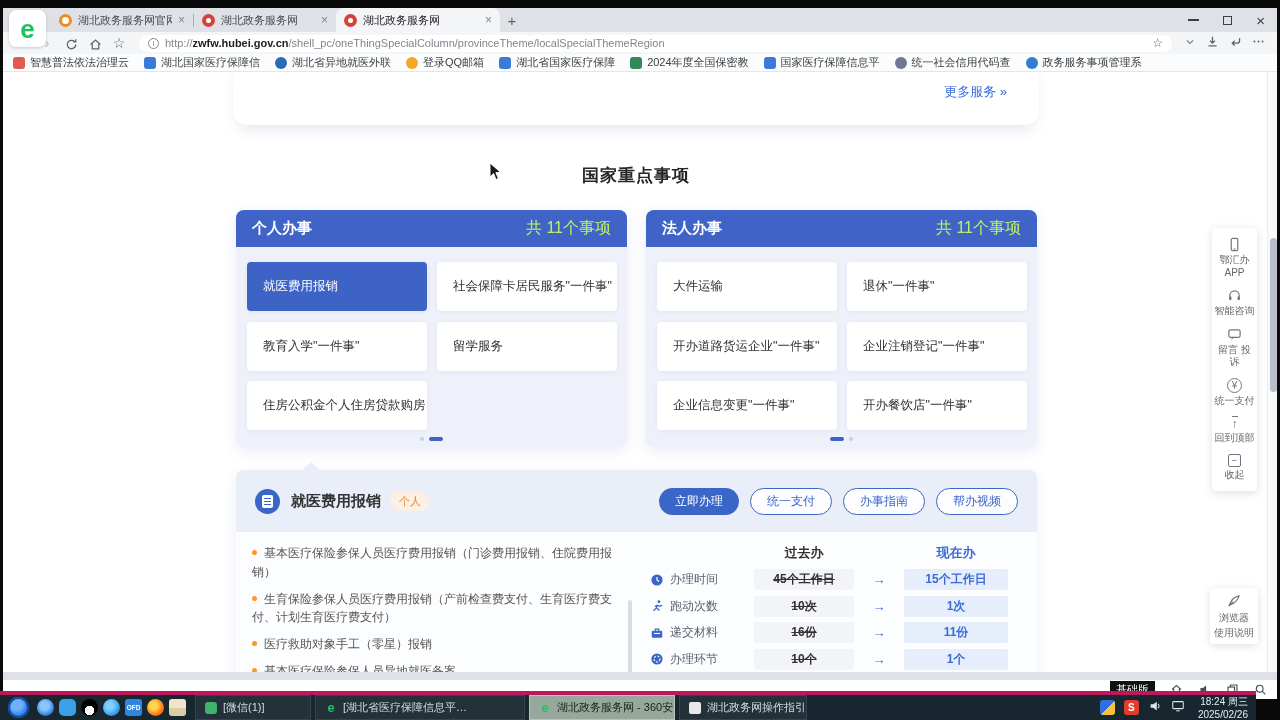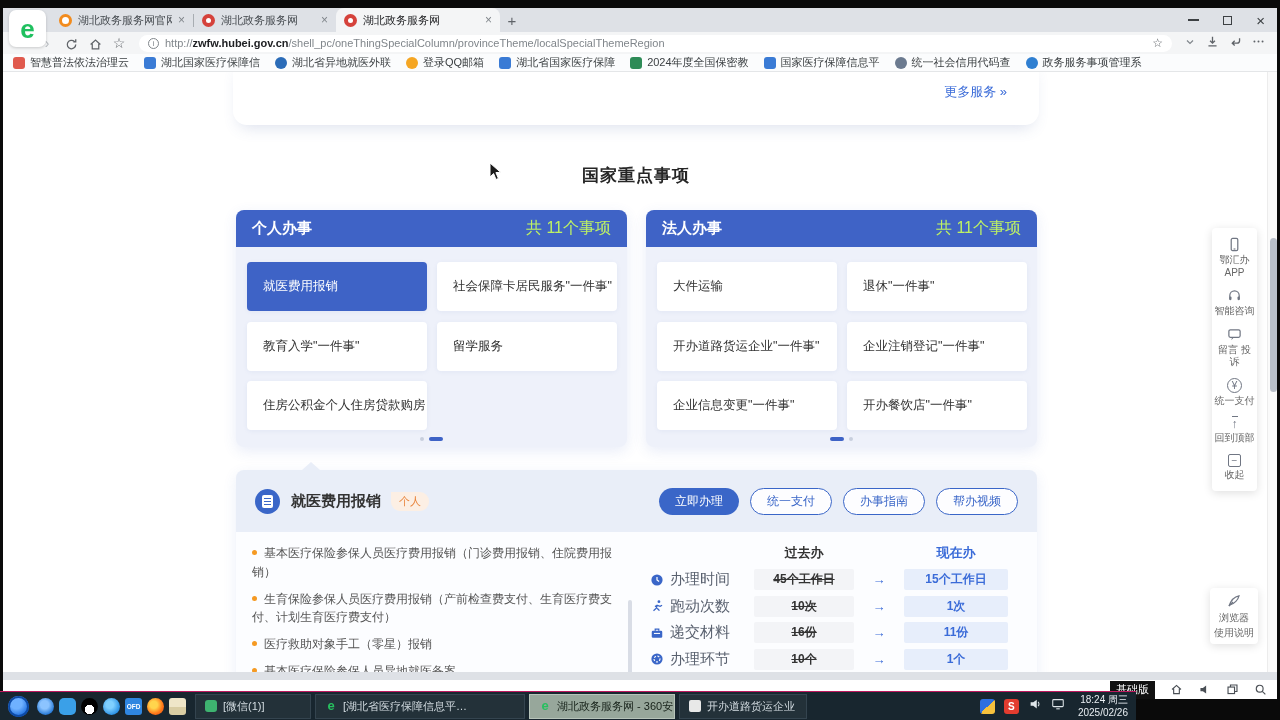--- a/index.html
+++ b/index.html
@@ -82,21 +82,21 @@
   .pill { height:27px; border-radius:14px; font-size:12px; display:flex; align-items:center; padding:0 16px; }
   .pill.primary { background:#3a66c8; color:#fff; }
   .pill.ghost { border:1px solid #3a66c8; color:#3a66c8; background:#fdfdff; }
   .dbody { display:flex; background:#fcfdff; height:153px; }
   .dlist { width:398px; padding:12px 14px 0 16px; position:relative; }
   .bullet { font-size:12px; color:#555; line-height:1.55; margin-bottom:8.5px; }
   .bullet:before { content:""; display:inline-block; width:5px; height:5px; border-radius:50%; background:#f59a23; margin-right:7px; vertical-align:2px; }
   .dscroll { position:absolute; left:392px; top:68px; width:4px; height:86px; background:#d9dde6; border-radius:2px; }
   .dstats { flex:1; padding:8px 26px 0 16px; }
   .srow { display:flex; align-items:center; height:26.5px; }
-  .scol-label { width:104px; display:flex; align-items:center; gap:6px; font-size:15px; color:#5a6270; }
+  .scol-label { width:104px; display:flex; align-items:center; gap:6px; font-size:12px; color:#5a6270; }
   .scol-past { width:100px; text-align:center; }
   .scol-arrow { width:50px; text-align:center; color:#3a6bd8; font-size:13px; }
   .scol-now { width:104px; text-align:center; }
   .shead .scol-past { font-size:13px; font-weight:bold; color:#333; }
   .shead .scol-now { font-size:13px; font-weight:bold; color:#3a6bd8; }
   .valbox { display:block; height:21px; line-height:21px; border-radius:2px; font-size:12px; font-weight:bold; }
   .valbox.past { background:#f3f4f7; color:#333; text-decoration:line-through; }
   .valbox.now { background:#e7eefb; color:#3a6bd8; }
 
   
@@ -113,21 +113,21 @@
   
   .pagesb { position:absolute; left:1264px; top:0; width:10px; height:600px; background:#fafafa; border-left:1px solid #ececec; }
   .pagesb .thumb { position:absolute; left:1.5px; top:166px; width:7px; height:154px; background:#b9bfc9; border-radius:4px; }
 
   
   .strip { position:absolute; left:0; top:664px; width:100%; height:19px; background:#fff; display:flex; align-items:center; justify-content:flex-end; gap:15px; padding-right:10px;margin-top:8px; }
   .edition { background:#111; color:#fff; font-size:11px; padding:1.5px 6px; }
   .stripico { color:#4a4f55; display:flex; align-items:center; }
 
   
-  .taskbar { position:absolute; left:0; top:691px; width:1136px; height:29px; background:#18262f; border-top:1px solid #be185d; display:flex; align-items:center; padding:12px 8px; }
+  .taskbar { position:absolute; left:0; top:691px; width:1256px; height:29px; background:#18262f; border-top:4px solid #be185d; display:flex; align-items:center; padding:12px 8px; }
   .tstart { width:21px; height:21px; border-radius:50%; background:radial-gradient(circle at 40% 35%, #6fb1ff 0 30%, #1f6fe0 70%); margin-right:8px; box-shadow:inset 0 0 0 2px #0d4aa6; }
   .appico { width:17px; height:17px; border-radius:4px; margin-right:5px; position:relative; }
   .appico.circ { border-radius:50%; }
   .appico.qq { background:radial-gradient(circle at 50% 68%, #fff 0 32%, #000 33%); border-radius:50%; }
   .appico.ofd { background:#2f86e0; color:#fff; font-size:6.5px; font-weight:bold; text-align:center; line-height:17px; border-radius:3px; }
   .appico.fox { background:radial-gradient(circle at 40% 40%, #ffd54d 0 25%, #ff7a1a 60%, #e8450f 100%); border-radius:50%; }
   .taskbtn { height:25px; margin-left:4px; display:flex; align-items:center; gap:6px; padding:0 9px; font-size:11px; color:#d4dde2; background:rgba(255,255,255,.05); border:1px solid #34444f; white-space:nowrap; overflow:hidden; }
   .taskbtn.wechat { width:116px; } .taskbtn.med { width:210px; } .taskbtn.guide { width:128px; }
   .taskbtn.active { width:146px; background:#97a79b; color:#17221a; border-color:#b7c4ba; }
   .tbic { width:12px; height:12px; border-radius:3px; flex:0 0 12px; }
@@ -493,21 +493,21 @@
     <span class="taskbtn med">
       <span class="tbic e">e</span>
       <span>[湖北省医疗保障信息平…</span>
     </span>
     <span class="taskbtn active">
       <span class="tbic e">e</span>
       <span>湖北政务服务网 - 360安…</span>
     </span>
     <span class="taskbtn guide">
       <span class="tbic doc"></span>
-      <span>开办道路货运企业</span>
+      <span>湖北政务网操作指引</span>
     </span>
 
     <span class="tray">
       <span class="trayic ime"></span>
       <span class="trayic sogou">S</span>
       <span><svg width="14" height="14" viewBox="0 0 16 16">
             <path d="M3 6v4h3l4 3V3L6 6H3z" fill="#dfe6ea"></path>
             <path d="M11.5 5.5a3.5 3.5 0 0 1 0 5" fill="none" stroke="#dfe6ea" stroke-width="1.2"></path>
           </svg></span>
       <span><svg width="14" height="14" viewBox="0 0 16 16">

